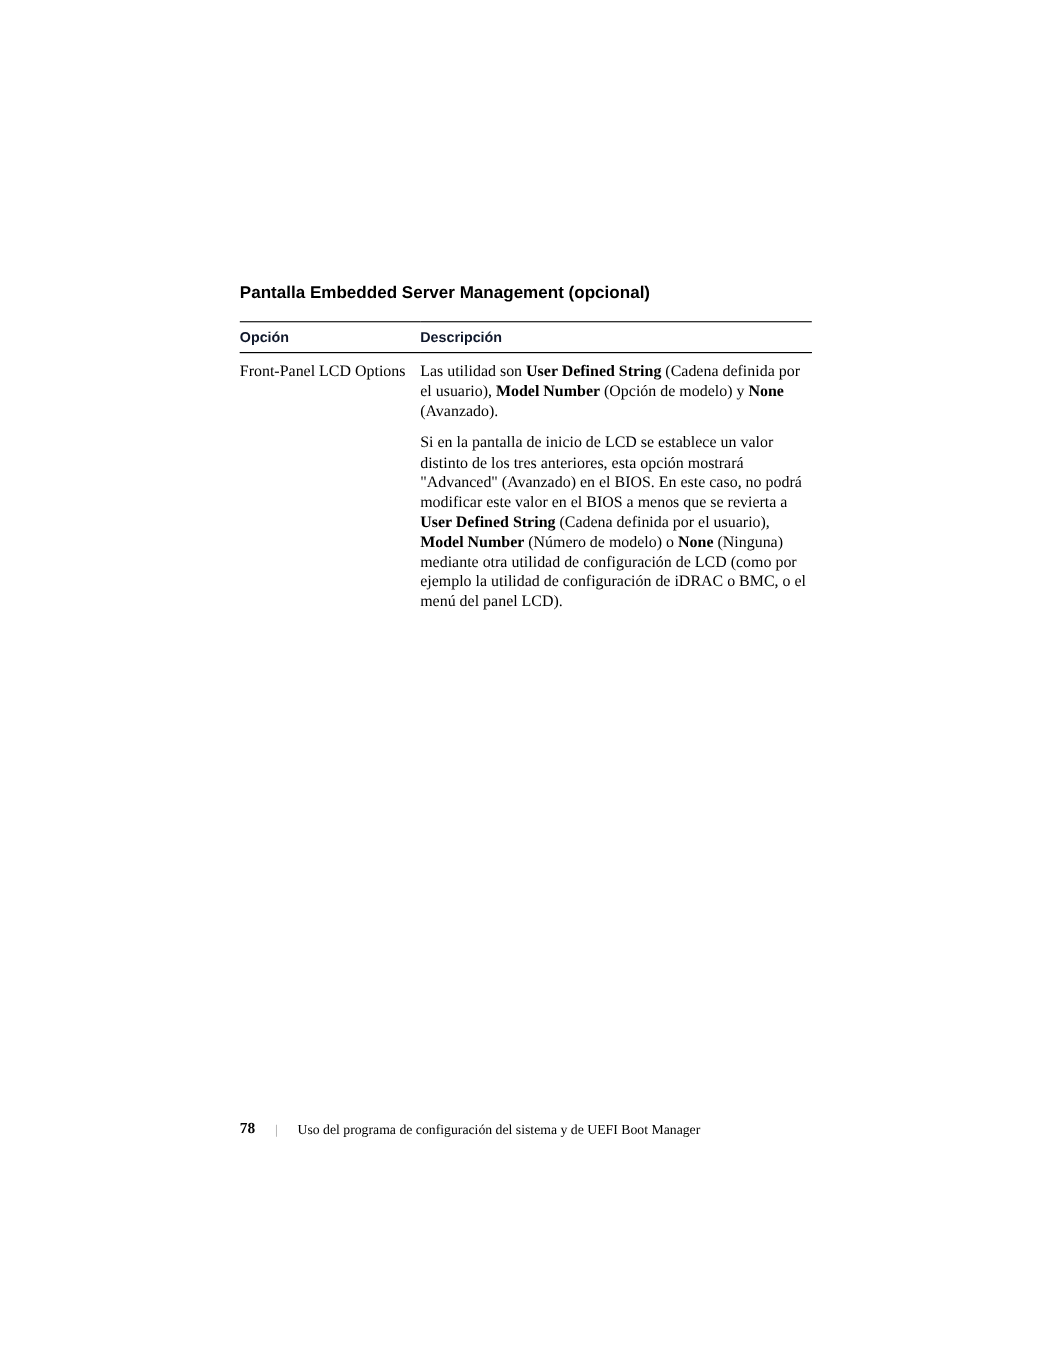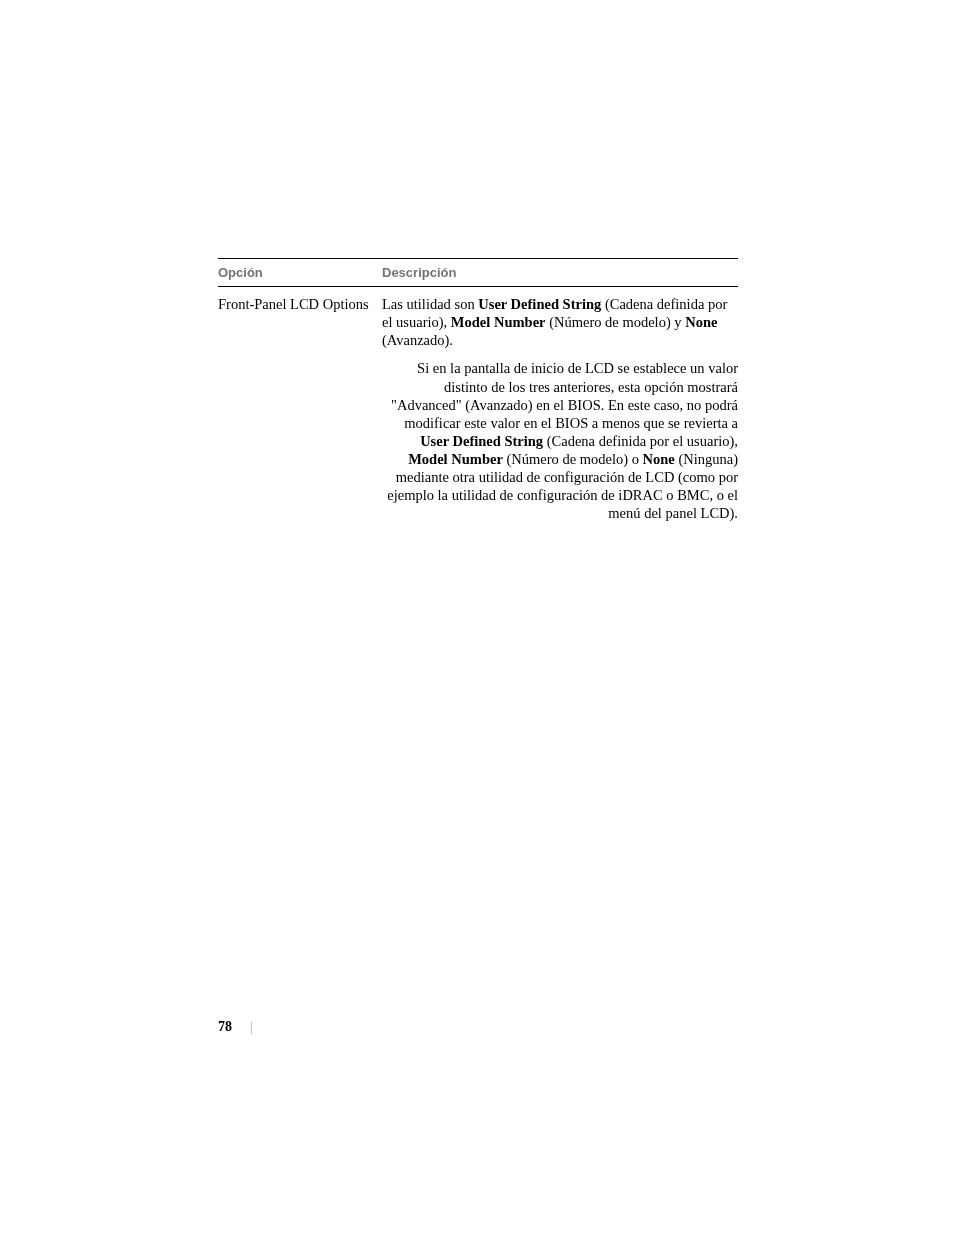--- a/index.html
+++ b/index.html
@@ -34,21 +34,21 @@
     .options-table thead tr {
       border-top: 1.5px solid #000;
       border-bottom: 1px solid #000;
     }
     .options-table th {
       font-family: Arial, Helvetica, sans-serif;
       font-weight: bold;
       font-size: 13px;
       text-align: left;
       padding: 6px 0;
-      color: #737373;
+      color: #0f172a;
     }
     .options-table th.col-opcion {
       width: 164px;
     }
     .options-table tbody td {
       font-family: Georgia, 'Times New Roman', serif;
       font-size: 14.5px;
       line-height: 1.25;
       color: #000;
       vertical-align: top;
@@ -59,21 +59,20 @@
       padding-right: 8px;
     }
     .options-table tbody tr.last-row {
       border-bottom: 1.5px solid #000;
     }
     .desc-block {
       margin-bottom: 10px;
     }
     .desc-block:last-child {
       margin-bottom: 0;
-      text-align: right;
     }
     .bold {
       font-weight: bold;
     }
     .footer {
       position: absolute;
       left: 218px;
       bottom: 200px;
       width: 520px;
       font-family: Liberation Serif, serif;
@@ -92,40 +91,42 @@
       margin-right: 18px;
     }
     .footer-text {
       font-size: 12.5px;
     }
   </style>
 </head>
 <body>
 
 <div class="content">
+  <h2 class="section-title">Pantalla Embedded Server Management (opcional)</h2>
 
   <table class="options-table">
     <thead>
       <tr>
         <th class="col-opcion">Opción</th>
         <th>Descripción</th>
       </tr>
     </thead>
     <tbody>
       <tr>
         <td class="opcion-cell">Front-Panel LCD Options</td>
         <td>
           <div class="desc-block">
-            <span>Las utilidad son </span><span class="bold">User Defined String</span><span> (Cadena definida por el usuario), </span><span class="bold">Model Number</span><span> (Número de modelo) y </span><span class="bold">None</span><span> (Avanzado).</span>
+            <span>Las utilidad son </span><span class="bold">User Defined String</span><span> (Cadena definida por el usuario), </span><span class="bold">Model Number</span><span> (Opción de modelo) y </span><span class="bold">None</span><span> (Avanzado).</span>
           </div>
           <div class="desc-block">
             <span>Si en la pantalla de inicio de LCD se establece un valor distinto de los tres anteriores, esta opción mostrará "Advanced" (Avanzado) en el BIOS. En este caso, no podrá modificar este valor en el BIOS a menos que se revierta a </span><span class="bold">User Defined String</span><span> (Cadena definida por el usuario), </span><span class="bold">Model Number</span><span> (Número de modelo) o </span><span class="bold">None</span><span> (Ninguna) mediante otra utilidad de configuración de LCD (como por ejemplo la utilidad de configuración de iDRAC o BMC, o el menú del panel LCD).</span>
           </div>
         </td>
       </tr>
     </tbody>
   </table>
 </div>
 
 <div class="footer">
   <span class="page-number">78</span>
   <span class="footer-divider">|</span>
+  <span class="footer-text">Uso del programa de configuración del sistema y de UEFI Boot Manager</span>
 </div>
 
 </body></html>

